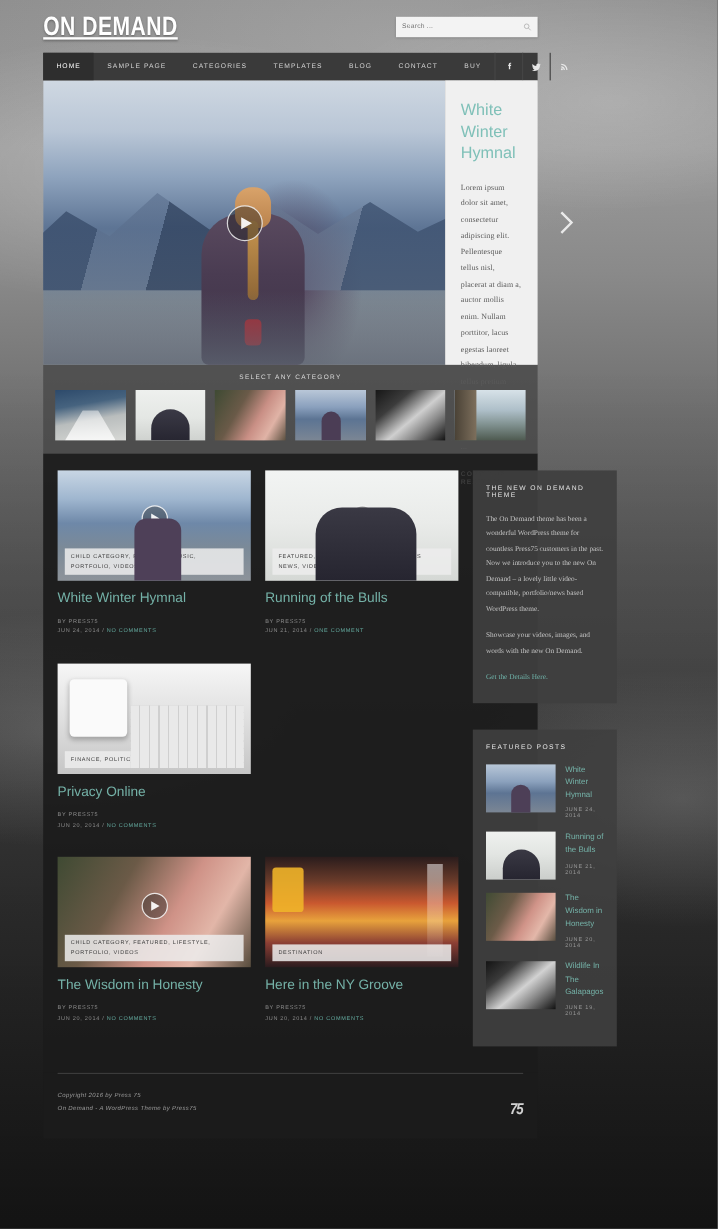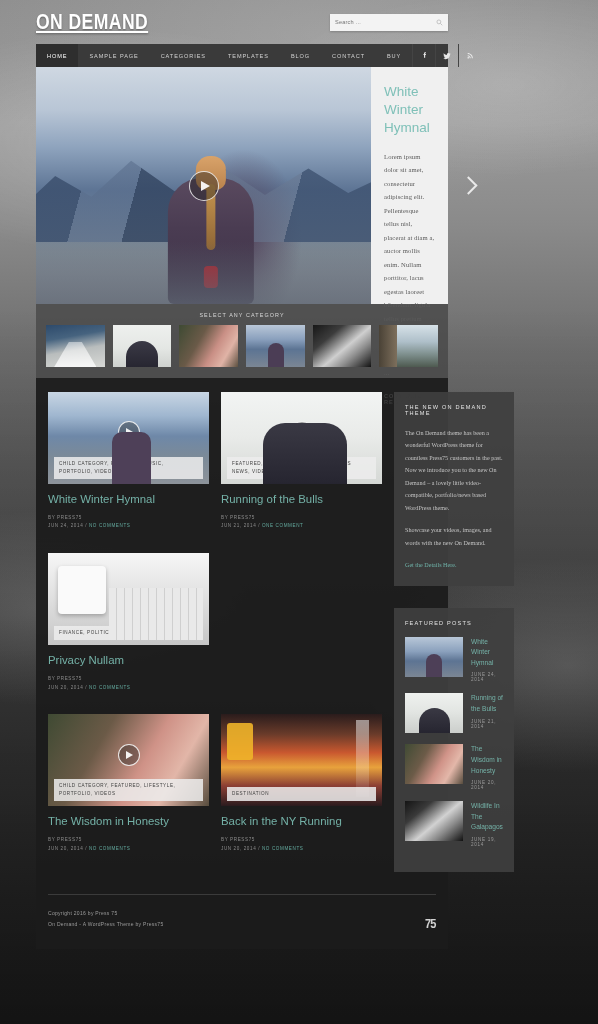--- a/index.html
+++ b/index.html
@@ -249,21 +249,21 @@
     margin: 0 36px; background: rgba(28,28,28,.94);
     height: 46px; display: flex; align-items: center; justify-content: center; gap: 16px;
   }
   .pager-frac { position: relative; width: 34px; height: 26px; color: #6d6d6d; }
   .pager-frac .cur { position: absolute; left: 2px; top: 1px; font-family:"Liberation Serif",serif; font-size: 7px; }
   .pager-frac .tot { position: absolute; right: 2px; bottom: 1px; font-family:"Liberation Serif",serif; font-size: 7px; }
   .pager-frac .bar { position: absolute; left: 50%; top: -2px; width: 1px; height: 30px; background: #6d6d6d; transform: rotate(26deg); }
   .pager-next { color: #6fb3a9; font-size: 10px; text-decoration: none; }
 
   
-  .footer { margin: 0 36px; background: rgba(28,28,28,.94); padding: 0 12px 18px; }
+  .footer { margin: 0 36px; background: rgba(28,28,28,.94); padding: 0 12px 18px; font-style: italic; }
   .footer-rule { height: 1px; background: #3b3b3b; margin-bottom: 13px; }
   .footer-inner { display: flex; align-items: flex-end; justify-content: space-between; }
   .footer-text { font-size: 5px; line-height: 2.3; color: #9c9c9c; letter-spacing: .3px; }
   .footer-logo {
     font-family: "Liberation Sans Narrow","Liberation Sans",sans-serif;
     font-size: 13px; font-weight: 700; color: #e6e6e6; letter-spacing: -1px;
     transform: scaleX(.85); opacity: .9;
   }
 </style>
 </head>
@@ -380,21 +380,21 @@
             <div><span>JUN 21, 2014 /</span> <a href="#">ONE COMMENT</a></div>
           </div>
         </div>
       </div>
 
       <div class="post-row">
         <div class="post-card">
           <div class="card-media cm-d">
             <div class="card-tags">FINANCE, POLITICS, PORTFOLIO</div>
           </div>
-          <a href="#" class="card-title">Privacy Nullam</a>
+          <a href="#" class="card-title">Privacy Online</a>
           <div class="card-meta">
             <div>BY PRESS75</div>
             <div><span>JUN 20, 2014 /</span> <a href="#">NO COMMENTS</a></div>
           </div>
         </div>
       </div>
 
       <div class="post-row">
         <div class="post-card">
           <div class="card-media cm-e">
@@ -406,21 +406,21 @@
           <a href="#" class="card-title">The Wisdom in Honesty</a>
           <div class="card-meta">
             <div>BY PRESS75</div>
             <div><span>JUN 20, 2014 /</span> <a href="#">NO COMMENTS</a></div>
           </div>
         </div>
         <div class="post-card">
           <div class="card-media cm-f">
             <div class="card-tags">DESTINATION</div>
           </div>
-          <a href="#" class="card-title">Back in the NY Running</a>
+          <a href="#" class="card-title">Here in the NY Groove</a>
           <div class="card-meta">
             <div>BY PRESS75</div>
             <div><span>JUN 20, 2014 /</span> <a href="#">NO COMMENTS</a></div>
           </div>
         </div>
       </div>
 
     </div>
 
     <div class="sidebar">

